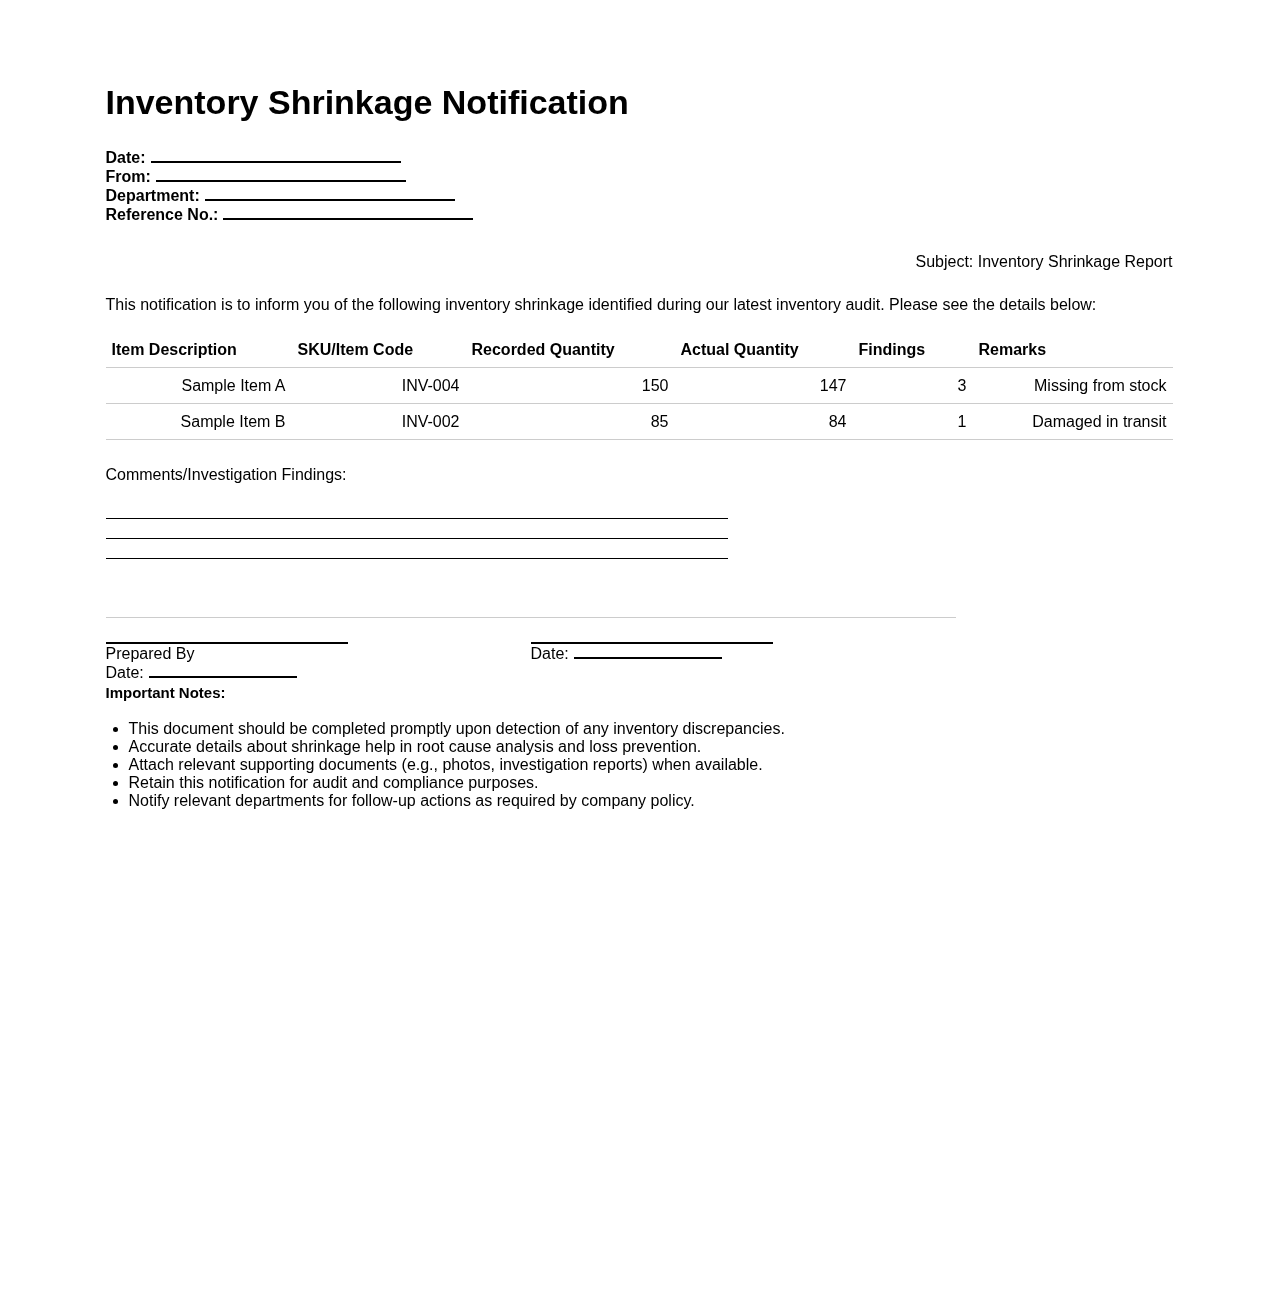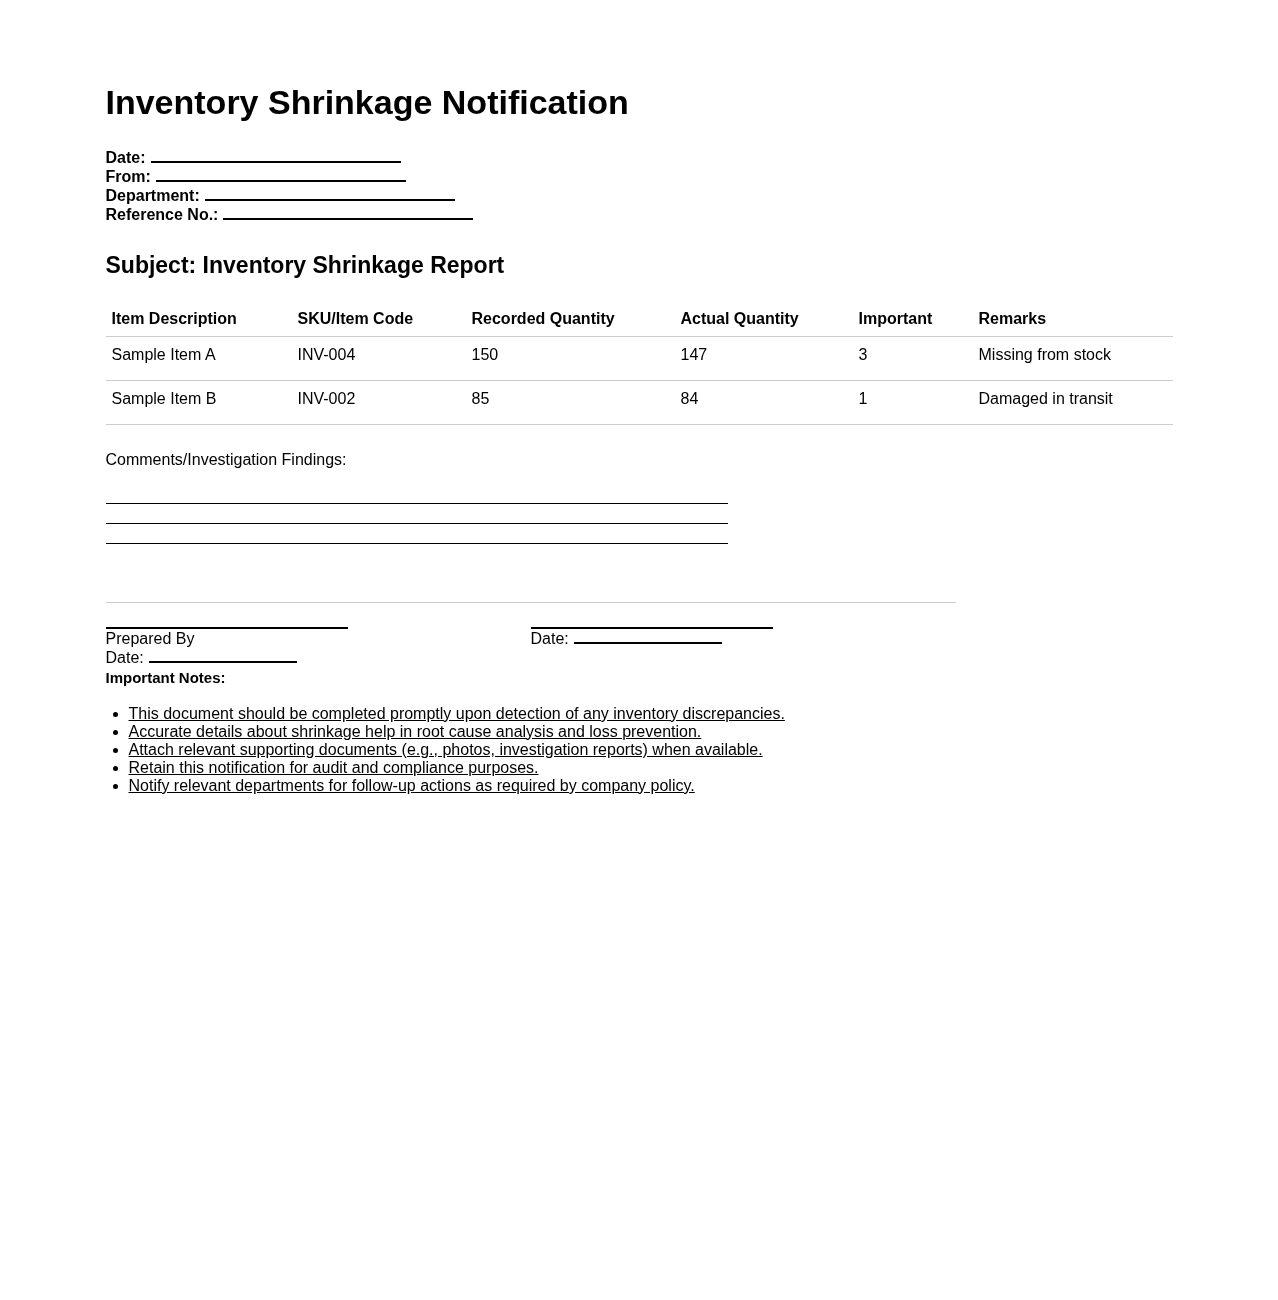--- a/index.html
+++ b/index.html
@@ -32,24 +32,25 @@
   }
   .fill-line {
     display: inline-block;
     width: 250px;
     height: 14px;
     border-bottom: 2px solid #000;
     margin-left: 5px;
     vertical-align: baseline;
   }
   h2.subject {
-    font-size: 23px;
+    font-size: 16px;
     line-height: 1.2;
     margin: 29px 0 24px 0;
-    font-weight: bold;
+    font-weight: normal;
+    text-align: right;
   }
   p.intro {
     margin: 0 0 21px 0;
     line-height: 19px;
   }
   table.shrinkage {
     width: 1067px;
     border-collapse: collapse;
     table-layout: fixed;
   }
@@ -59,22 +60,22 @@
   table.shrinkage col.c4 { width: 178px; }
   table.shrinkage col.c5 { width: 120px; }
   table.shrinkage col.c6 { width: 200px; }
   table.shrinkage th {
     text-align: left;
     font-weight: bold;
     padding: 6px 6px 8px 6px;
     border-bottom: 1px solid #ccc;
   }
   table.shrinkage td {
-    text-align: left;
-    padding: 9px 6px 16px 6px;
+    text-align: right;
+    padding: 9px 6px 8px 6px;
     border-bottom: 1px solid #ccc;
   }
   .comments-label {
     font-weight: normal;
     margin-top: 25px;
     line-height: 19px;
   }
   .comment-lines { margin-top: 15px; }
   .comment-line {
     width: 622px;
@@ -108,21 +109,20 @@
   }
   h2.notes-heading {
     font-size: 15px;
     line-height: 1.2;
     margin: 2px 0 0 0;
     font-weight: bold;
   }
   ul.notes {
     margin: 18px 0 0 0;
     padding-left: 23px;
-    text-decoration: underline;
   }
   ul.notes li {
     line-height: 18px;
   }
 </style>
 </head>
 <body>
 
 <div class="page">
 
@@ -138,37 +138,38 @@
     <div class="field">
       <span>Department:</span><span class="fill-line"></span>
     </div>
     <div class="field">
       <span>Reference No.:</span><span class="fill-line"></span>
     </div>
   </div>
 
   <h2 class="subject">Subject: Inventory Shrinkage Report</h2>
 
+  <p class="intro">This notification is to inform you of the following inventory shrinkage identified during our latest inventory audit. Please see the details below:</p>
 
   <table class="shrinkage">
     <colgroup>
       <col class="c1">
         <col class="c2">
         <col class="c3">
         <col class="c4">
         <col class="c5">
         <col class="c6">
     </colgroup>
     <thead>
       <tr>
         <th>Item Description</th>
         <th>SKU/Item Code</th>
         <th>Recorded Quantity</th>
         <th>Actual Quantity</th>
-        <th>Important</th>
+        <th>Findings</th>
         <th>Remarks</th>
       </tr>
     </thead>
     <tbody>
       <tr>
         <td>Sample Item A</td>
         <td>INV-004</td>
         <td>150</td>
         <td>147</td>
         <td>3</td>

